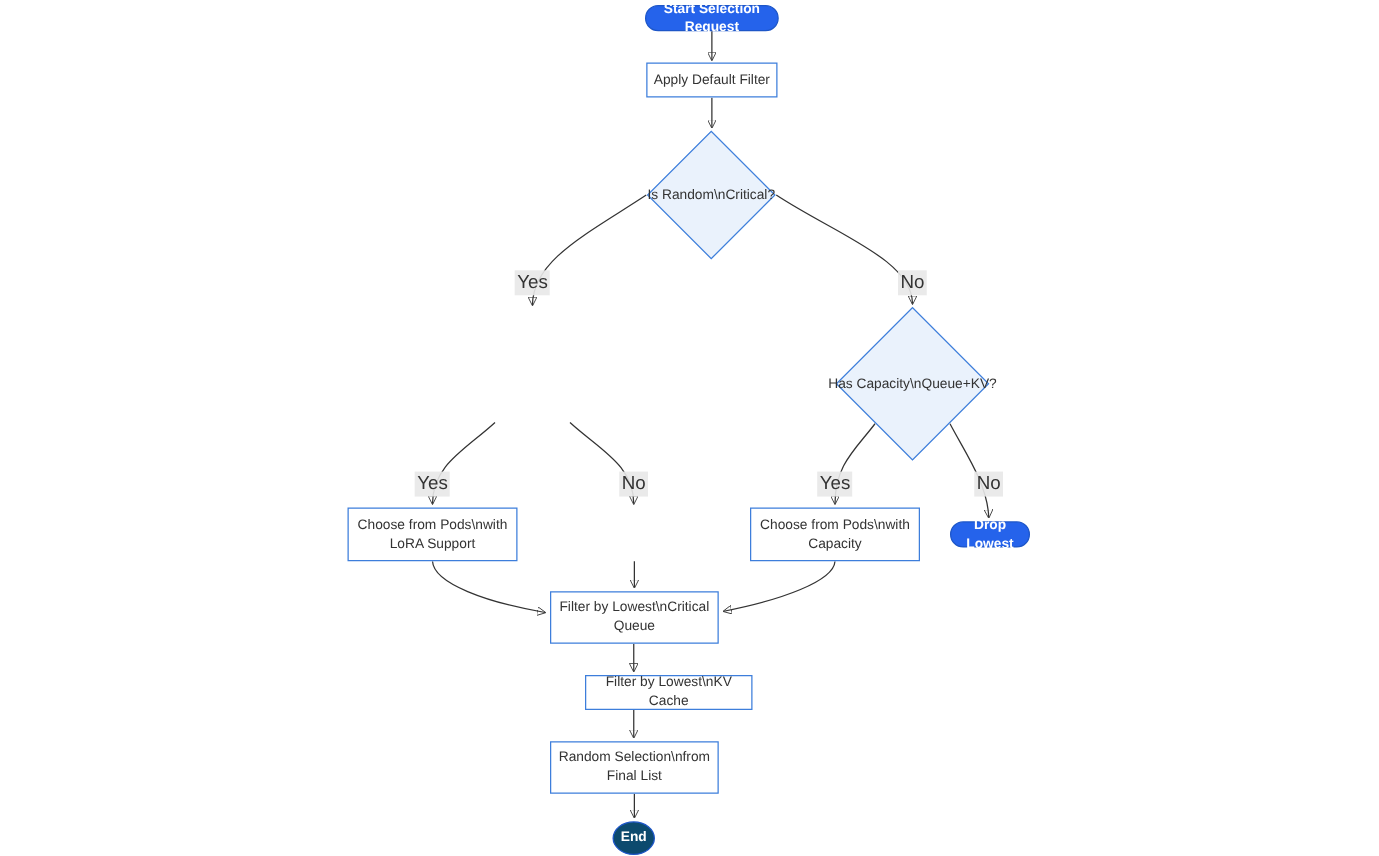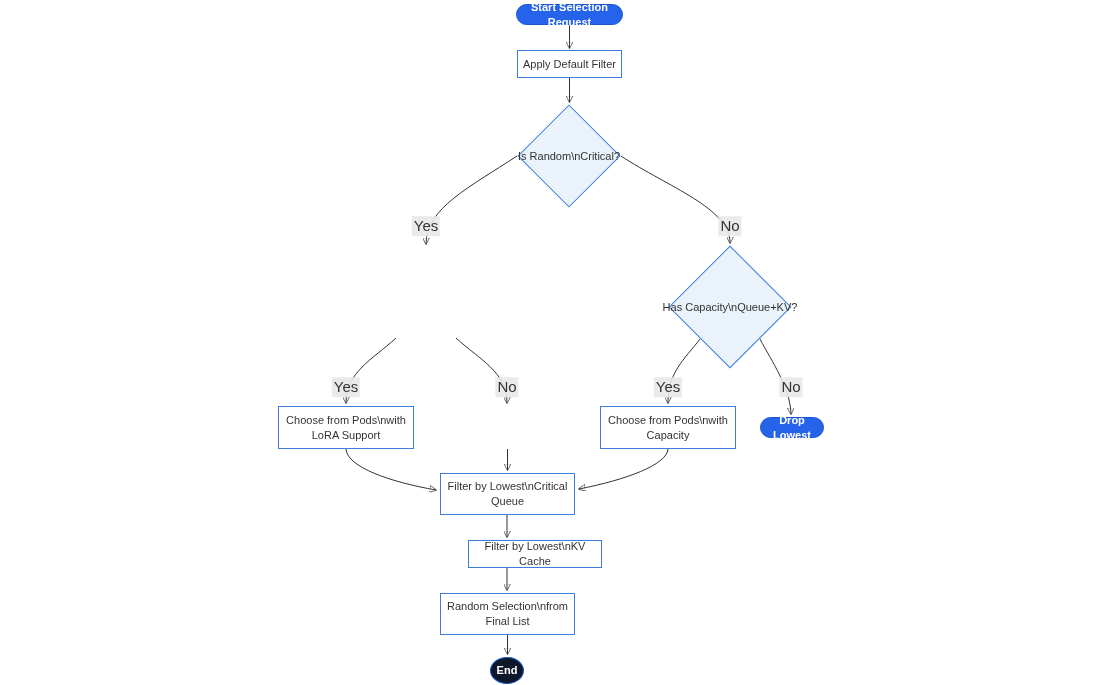--- a/index.html
+++ b/index.html
@@ -39,21 +39,21 @@
     font-weight: 700;
     border-radius: 12px;
   }
   .rect {
     background: #ffffff;
     border: 1.4px solid #3d7edb;
     color: #333333;
     padding: 2px 4px;
   }
   .circle {
-    background: #0f172a;
+    background: #0c4a6e;
     border: 1px solid #1d56c8;
     color: #ffffff;
     font-weight: 700;
     border-radius: 50%;
   }
   .diamond { background: transparent; }
   .diamond .diamond-shape {
     position: absolute;
     left: 50%; top: 50%;
     transform: translate(-50%, -50%) rotate(45deg);

